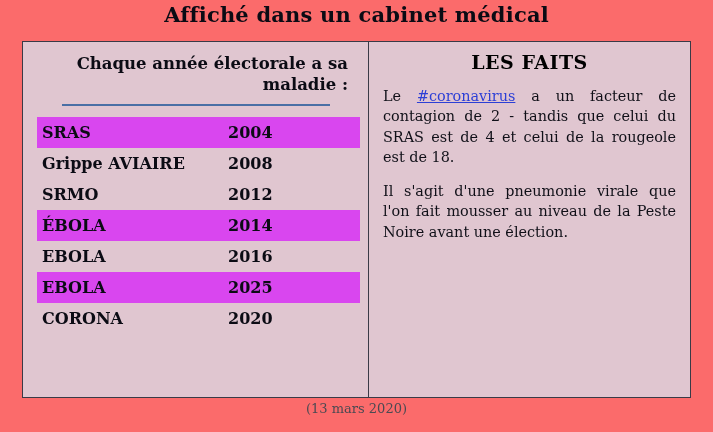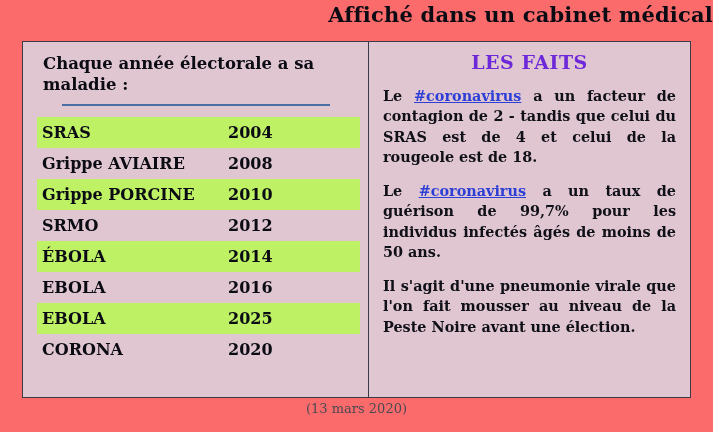--- a/index.html
+++ b/index.html
@@ -20,21 +20,21 @@
     height: 432px;
     box-sizing: border-box;
   }
 
   
   .title {
     position: absolute;
     top: 2px;
     left: 0;
     width: 713px;
-    text-align: right;
+    text-align: center;
     font-size: 21px;
     font-weight: bold;
     color: #0b0b14;
     letter-spacing: 0.2px;
     font-family: "DejaVu Serif", "Liberation Serif", serif;
   }
 
   
   .board {
     position: absolute;
@@ -59,21 +59,21 @@
   .col-right {
     flex: 1;
     box-sizing: border-box;
     position: relative;
     padding: 0 14px;
   }
 
   
   .left-heading {
     margin: 11px 20px 0 20px;
-    text-align: left;
+    text-align: right;
     font-size: 16.5px;
     font-weight: bold;
     color: #0b0b14;
     line-height: 1.28;
     font-family: "DejaVu Serif", "Liberation Serif", serif;
   }
 
   .divider {
     margin: 9px auto 0 auto;
     width: 268px;
@@ -90,21 +90,21 @@
     height: 31px;
     line-height: 31px;
     margin: 0 8px 0 14px;
     font-size: 16px;
     font-weight: bold;
     color: #0b0b14;
     white-space: nowrap;
     font-family: "DejaVu Serif", "Liberation Serif", serif;
   }
   .row.hl {
-    background: #bef264;
+    background: #d946ef;
   }
   .row .name {
     display: inline-block;
     padding-left: 5px;
   }
   .row .year {
     display: inline-block;
     padding-left: 14px;
   }
   .row .name.misspelled {
@@ -113,28 +113,28 @@
     text-decoration-thickness: 1px;
     text-underline-offset: 2px;
   }
 
   
   .right-heading {
     margin: 9px 0 0 0;
     text-align: center;
     font-size: 19px;
     font-weight: bold;
-    color: #6d28d9;
+    color: #000000;
     letter-spacing: 0.5px;
     font-family: "DejaVu Serif", "Liberation Serif", serif;
   }
   .para {
     margin: 13px 0 0 0;
     font-size: 14.4px;
-    font-weight: bold;
+    font-weight: normal;
     line-height: 1.42;
     color: #101018;
     text-align: justify;
     font-family: "DejaVu Serif", "Liberation Serif", serif;
   }
   .para .link {
     color: #2c3fd6;
     text-decoration: underline;
     cursor: pointer;
   }
@@ -159,34 +159,32 @@
   <div class="title">Affiché dans un cabinet médical</div>
 
   <div class="board">
 
     <div class="col-left">
       <div class="left-heading">Chaque année électorale a sa maladie :</div>
       <div class="divider"></div>
       <div class="rows">
           <div class="row hl"><span class="name" style="width: 172px;">SRAS</span><span class="year">2004</span></div>
           <div class="row"><span class="name" style="width: 172px;">Grippe AVIAIRE</span><span class="year">2008</span></div>
-          <div class="row hl"><span class="name" style="width: 172px;">Grippe PORCINE</span><span class="year">2010</span></div>
           <div class="row"><span class="name misspelled" style="width: 172px;">SRMO</span><span class="year">2012</span></div>
           <div class="row hl"><span class="name misspelled" style="width: 172px;">ÉBOLA</span><span class="year">2014</span></div>
           <div class="row"><span class="name misspelled" style="width: 172px;">EBOLA</span><span class="year">2016</span></div>
           <div class="row hl"><span class="name misspelled" style="width: 172px;">EBOLA</span><span class="year">2025</span></div>
           <div class="row"><span class="name misspelled" style="width: 172px;">CORONA</span><span class="year">2020</span></div>
         </div>
     </div>
 
     <div class="col-right">
       <div class="right-heading">LES FAITS</div>
       <div class="paras">
           <p class="para"><span>Le </span><span class="link">#coronavirus</span><span> a un facteur de contagion de 2 - tandis que celui du SRAS est de 4 et celui de la rougeole est de 18.</span></p>
-          <p class="para"><span>Le </span><span class="link">#coronavirus</span><span> a un taux de guérison de 99,7% pour les individus infectés âgés de moins de 50 ans.</span></p>
           <p class="para"><span>Il s'agit d'une pneumonie virale que l'on fait mousser au niveau de la Peste Noire avant une élection.</span></p>
         </div>
     </div>
 
   </div>
 
   <div class="footer">(13 mars 2020)</div>
 
 </div>
 

